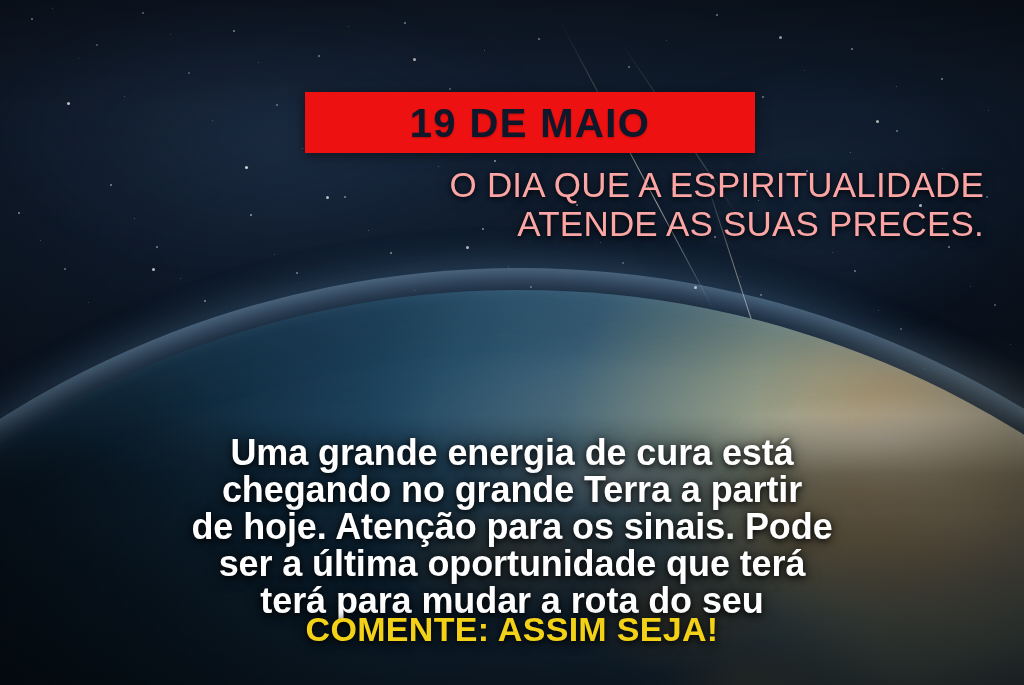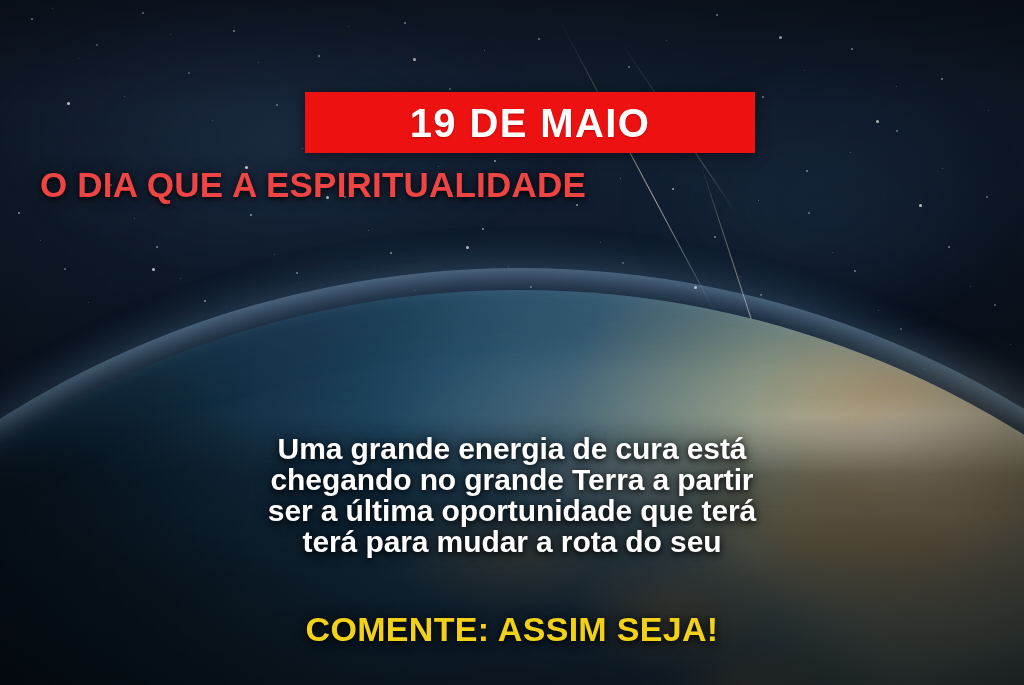--- a/index.html
+++ b/index.html
@@ -204,49 +204,49 @@
 
   .date-badge{
     position:absolute;
     left:305px; top:92px;
     width:450px; height:61px;
     background:#ee1111;
     display:flex; align-items:center; justify-content:center;
     box-shadow:0 2px 12px rgba(0,0,0,.55);
   }
   .date-badge-label{
-    color:#ffffff;
+    color:#0f172a;
     font-size:40px;
     font-weight:bold;
     letter-spacing:1.4px;
     line-height:1;
     white-space:nowrap;
     text-shadow:0 1px 2px rgba(120,0,0,.45);
   }
 
   .headline{
     position:absolute;
     left:0; right:0; top:166px;
-    text-align:left;
-    color:#ef4444;
+    text-align:right;
+    color:#fca5a5;
     font-size:35px;
-    font-weight:bold;
+    font-weight:normal;
     line-height:1.10;
     letter-spacing:.2px;
     text-shadow:0 2px 5px rgba(0,0,0,.75), 0 0 14px rgba(0,0,0,.5);
     padding:0 40px;
   }
   .headline-line{display:block;}
 
   .body-copy{
     position:absolute;
     left:0; right:0; top:434px;
     text-align:center;
     color:#ffffff;
-    font-size:30px;
+    font-size:36px;
     font-weight:bold;
     line-height:1.03;
     letter-spacing:-.1px;
     padding:0 56px;
     text-shadow:0 2px 6px rgba(0,0,0,.85), 0 0 16px rgba(0,0,0,.6);
   }
   .body-line{display:block;}
 
   .cta{
     position:absolute;
@@ -288,25 +288,27 @@
   <div class="text-scrim"></div>
 
   <div class="content">
 
     <div class="date-badge">
       <span class="date-badge-label">19 DE MAIO</span>
     </div>
 
     <div class="headline">
       <span class="headline-line">O DIA QUE A ESPIRITUALIDADE</span>
+      <span class="headline-line">ATENDE AS SUAS PRECES.</span>
     </div>
 
     <div class="body-copy">
       <span class="body-line">Uma grande energia de cura está</span>
       <span class="body-line">chegando no grande Terra a partir</span>
+      <span class="body-line">de hoje. Atenção para os sinais. Pode</span>
       <span class="body-line">ser a última oportunidade que terá</span>
       <span class="body-line">terá para mudar a rota do seu</span>
     </div>
 
     <div class="cta">
       <span>COMENTE: ASSIM SEJA!</span>
     </div>
 
   </div>
 </div>

